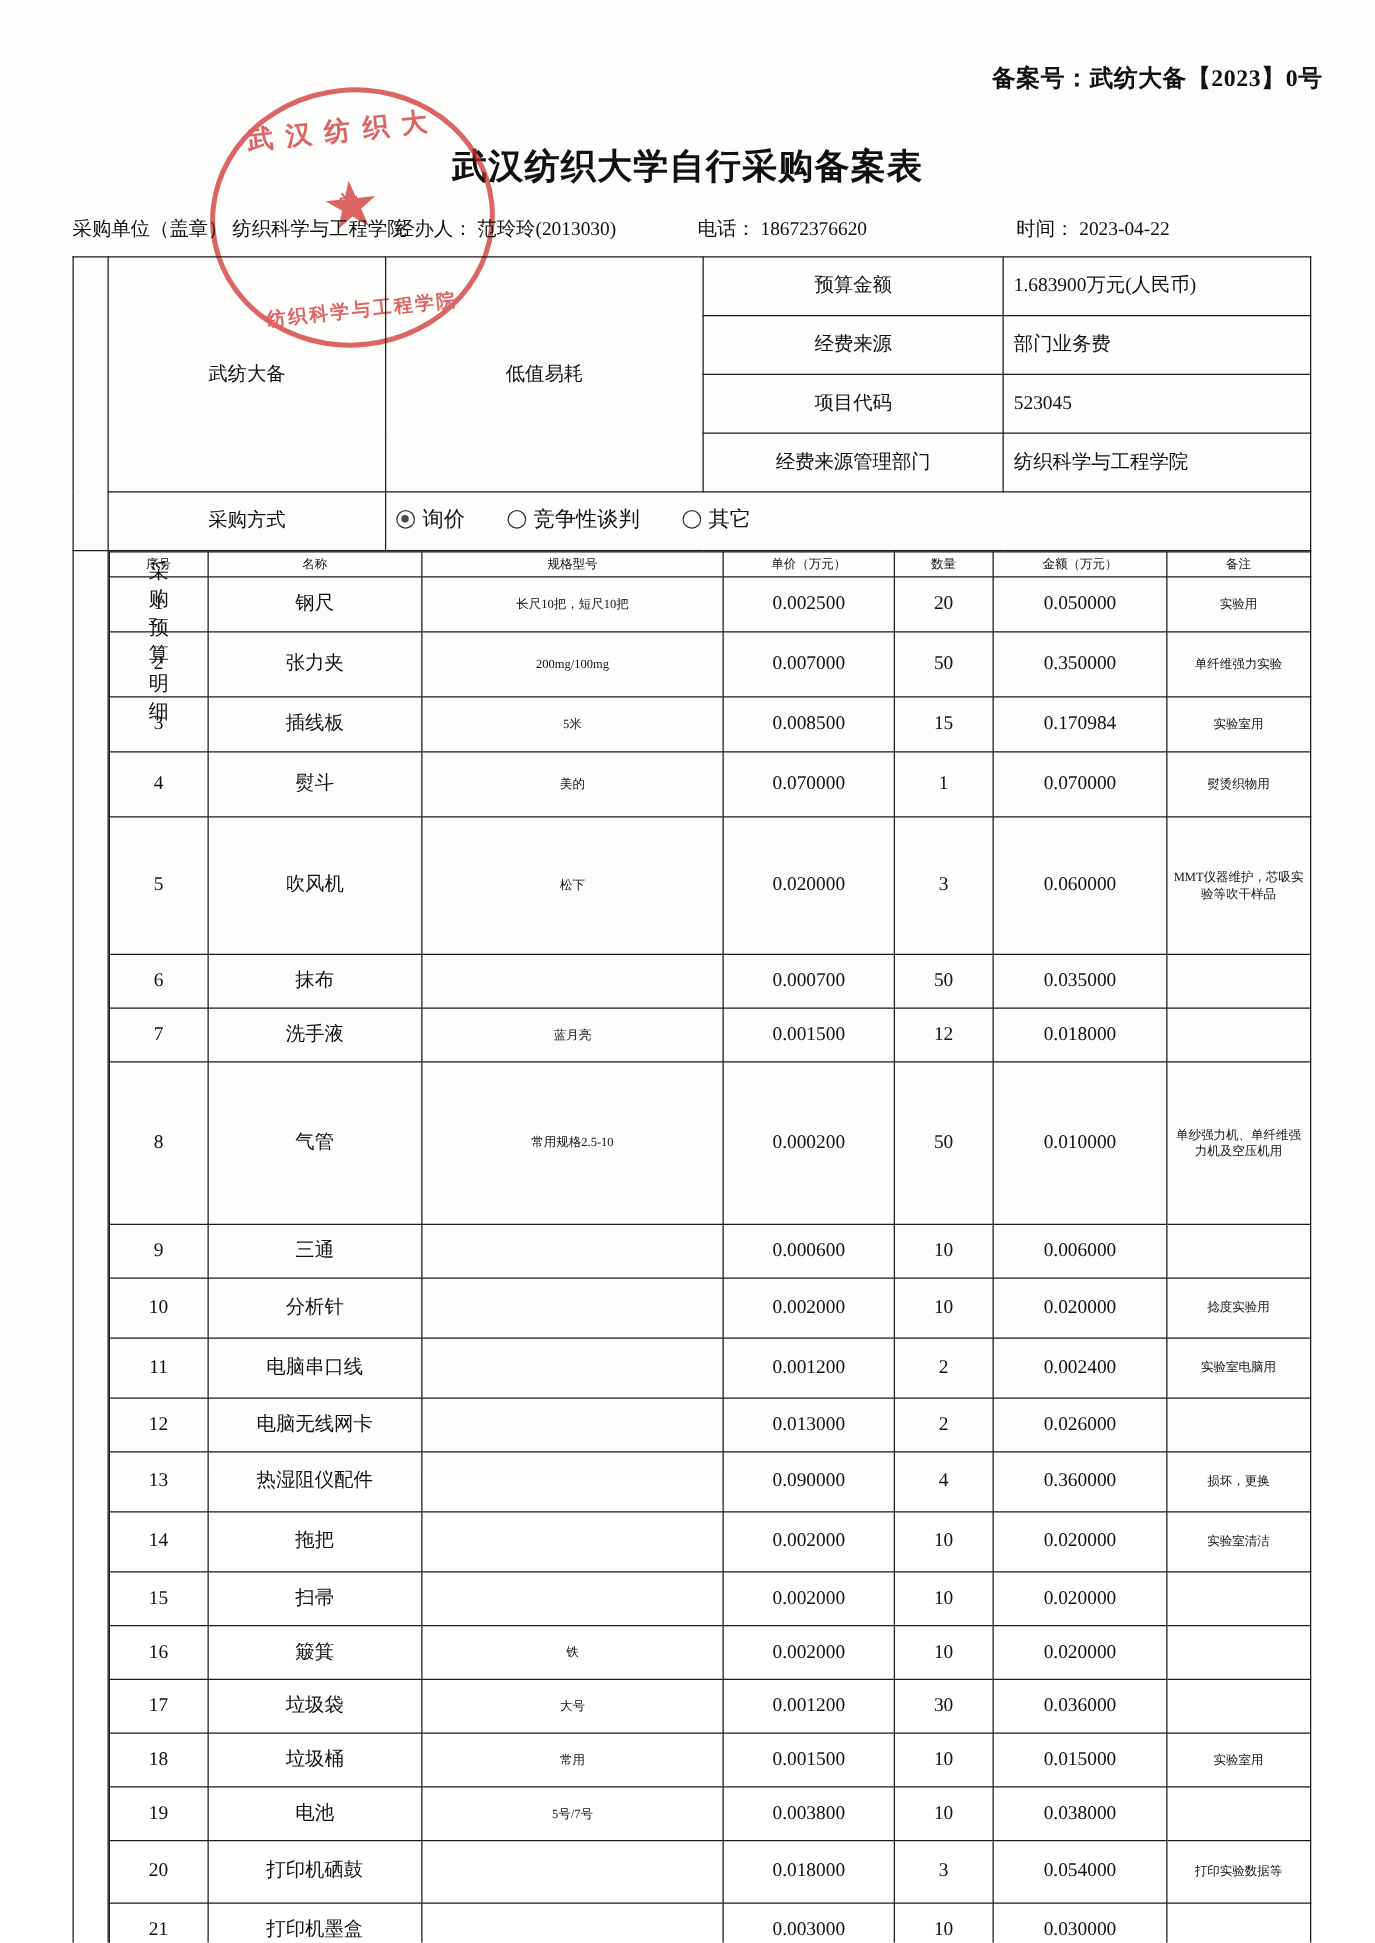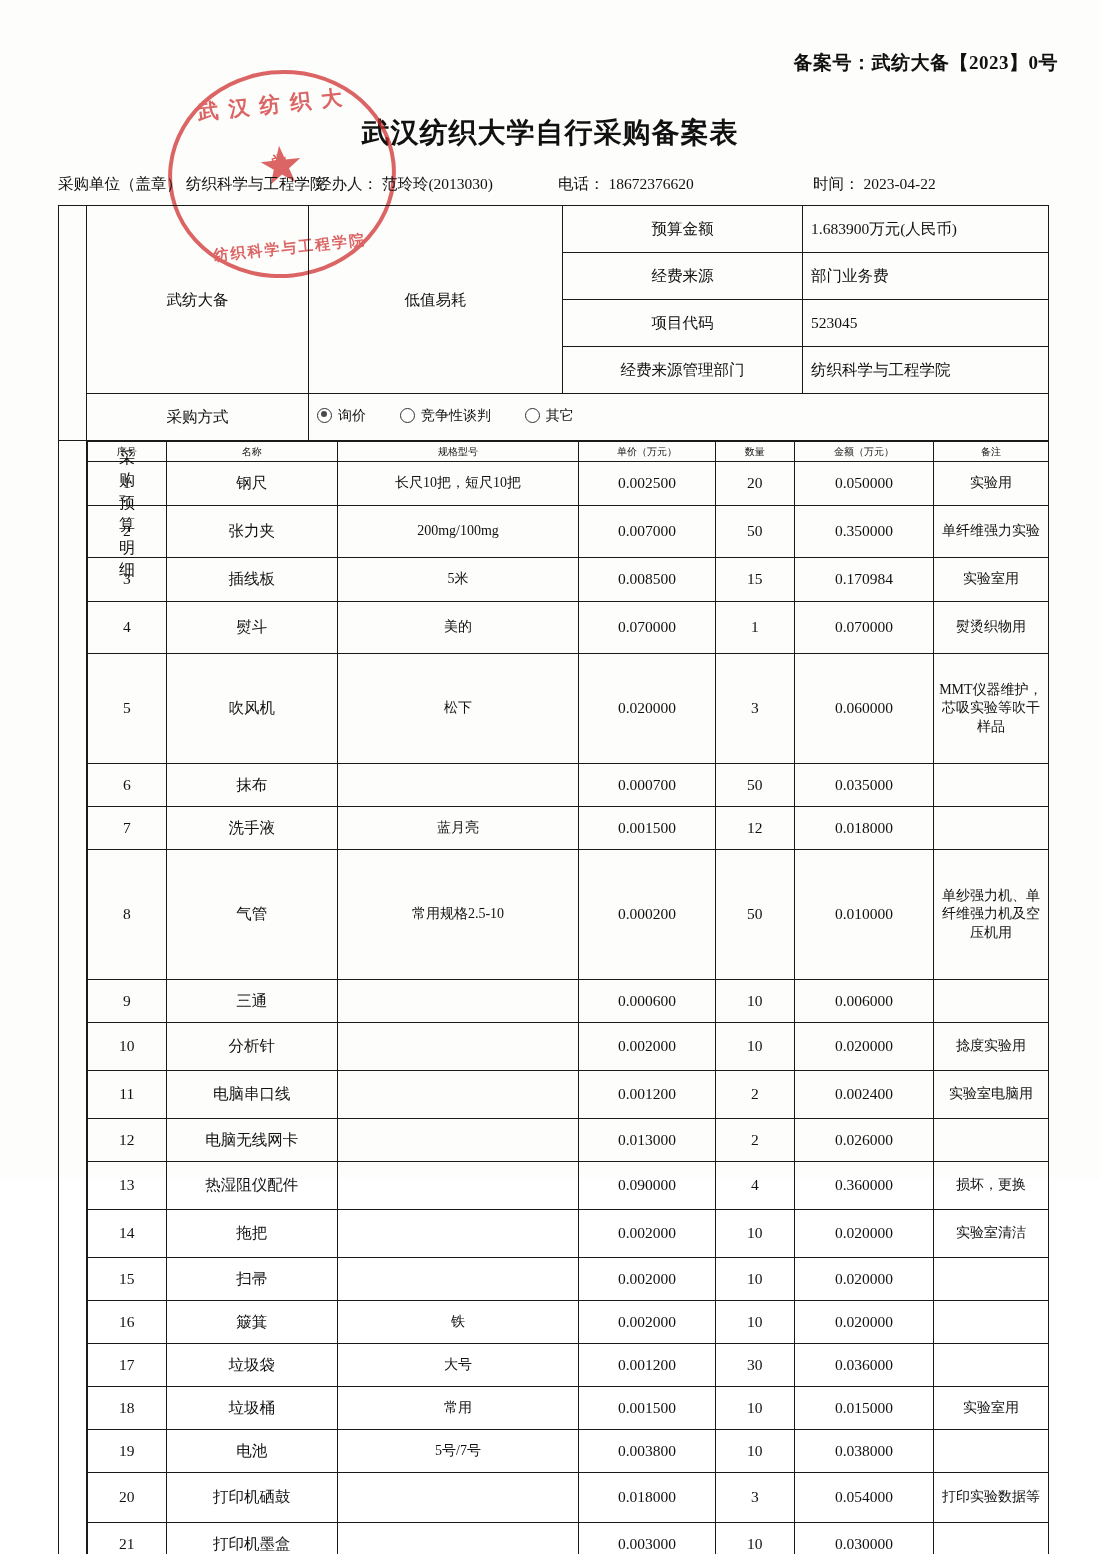--- a/index.html
+++ b/index.html
@@ -156,21 +156,21 @@
   }
   .c { text-align: center; }
   .l { text-align: left; padding-left: 12px; margin-left: 48px; }
 
   
   .radio-wrap {
     display: inline-flex;
     align-items: center;
     gap: 6px;
     margin-right: 30px;
-    font-size: 14px;
+    font-size: 17px;
   }
   .radio {
     display: inline-block;
     width: 13px;
     height: 13px;
     border: 1.4px solid #333;
     border-radius: 50%;
     position: relative;
     background: #fff;
   }
@@ -195,21 +195,21 @@
   .detail-table td, .detail-table th {
     border: 1px solid #1a1a1a;
     text-align: center;
     vertical-align: middle;
     padding: 3px 2px;
     line-height: 1.3;
     font-weight: normal;
   }
   .detail-table th { font-size: 10px; }
 
-  .wrap-cell { font-size: 14px; line-height: 1.25; }
+  .wrap-cell { font-size: 10px; line-height: 1.25; }
 </style>
 </head>
 <body>
 
 <div class="page">
 
   <div class="record-no">备案号：武纺大备【2023】0号</div>
 
   <div class="doc-title">武汉纺织大学自行采购备案表</div>
 

